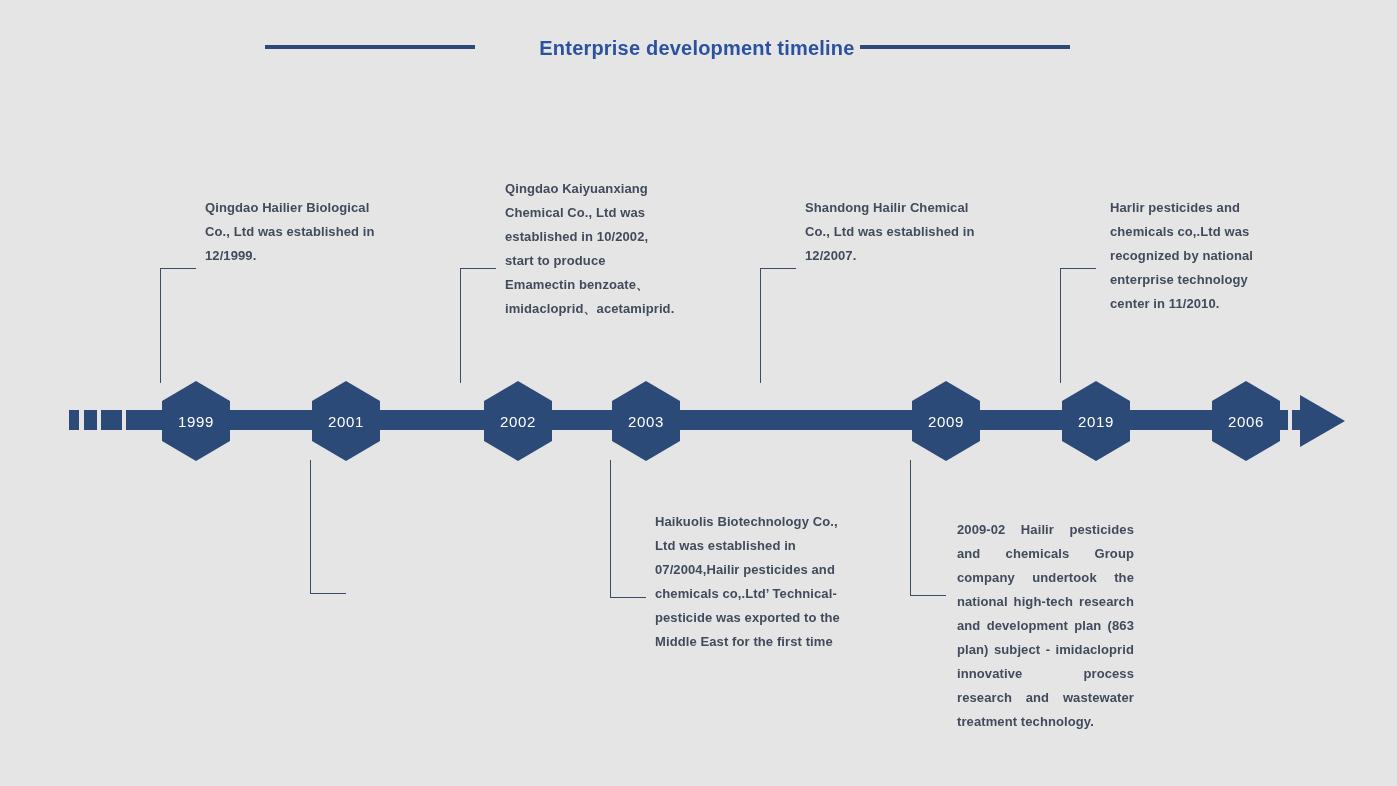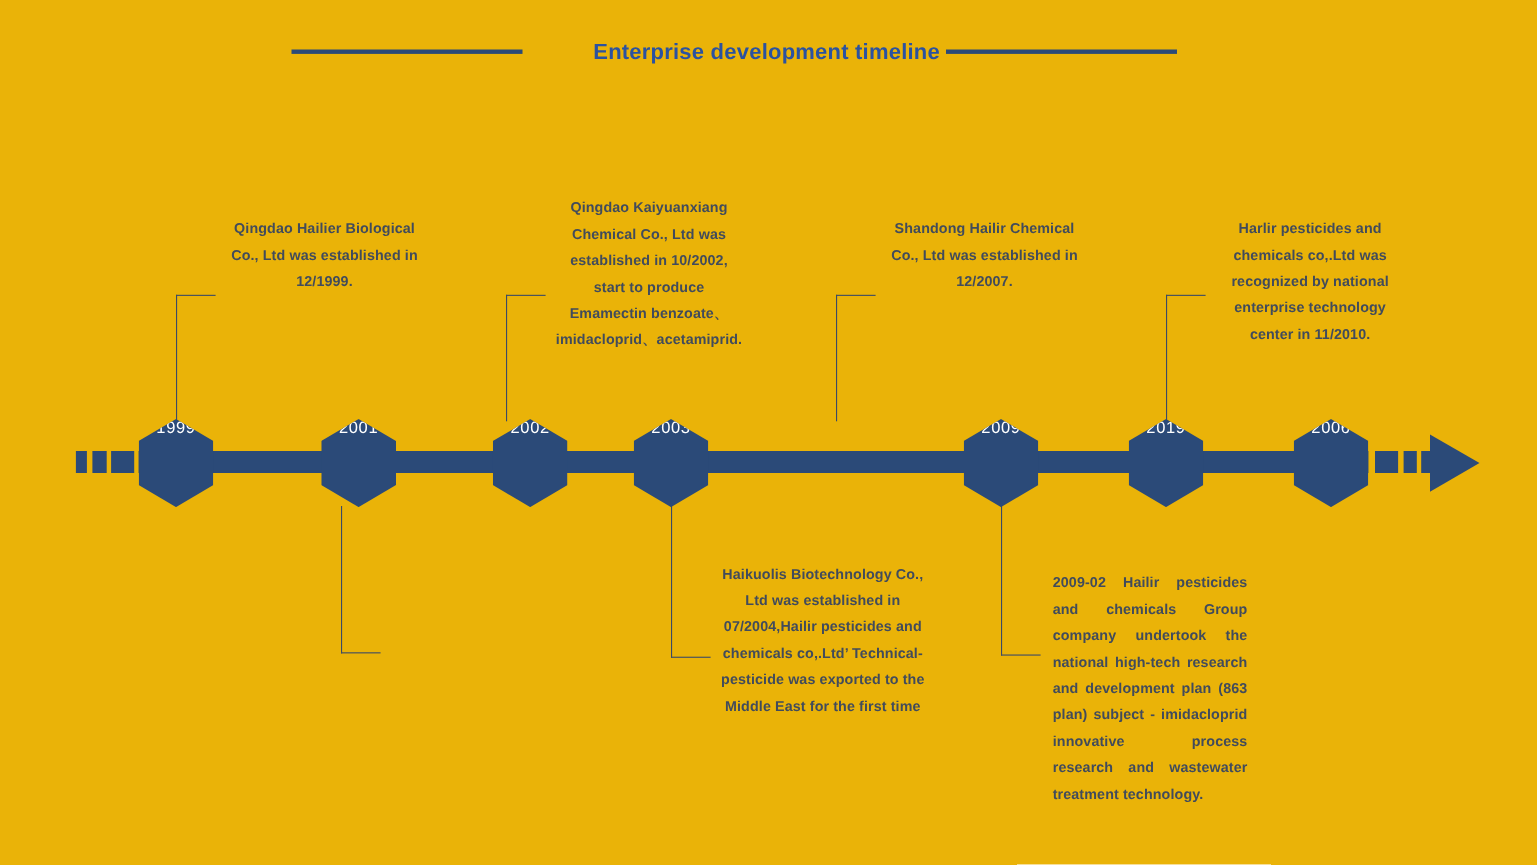--- a/index.html
+++ b/index.html
@@ -5,21 +5,21 @@
   html, body {
     margin: 0;
     padding: 0;
     background: #ffffff;
     font-family: "Liberation Sans", sans-serif;
   }
   #canvas {
     position: relative;
     width: 1397px;
     height: 786px;
-    background: #eab308;
+    background: #e5e5e5;
     overflow: hidden;
   }
   
   .page-title {
     position: absolute;
     top: 24px;
     left: 50%;
     transform: translateX(-50.5%);
     font-size: 20px;
     font-weight: 700;
@@ -61,21 +61,23 @@
   }
   
   .hex {
     position: absolute;
     top: 381px;
     width: 68px;
     height: 80px;
     background: var(--navy, #2b4a78);
     clip-path: polygon(50% 0%, 100% 25%, 100% 75%, 50% 100%, 0% 75%, 0% 25%);
     display: flex;
+    align-items: center;
     justify-content: center;
+    margin-left: 36px;
   }
   .hex .year {
     color: var(--year-text, #ffffff);
     font-size: 15px;
     letter-spacing: 0.6px;
     font-weight: 400;
   }
   
   .conn {
     position: absolute;
@@ -94,21 +96,20 @@
   }
   
   .event {
     position: absolute;
     margin: 0;
     font-size: 13px;
     font-weight: 700;
     line-height: 24px;
     letter-spacing: 0.1px;
     color: var(--body-text, #414b5c);
-    text-align: center;
   }
   .event.justify { text-align: justify; }
 </style>
 </head>
 <body>
 
 <div id="canvas">
 
   <div class="title-rule" style="left:265px"></div>
   <h1 class="page-title">Enterprise development timeline</h1>
@@ -127,21 +128,21 @@
   <div class="conn conn-bottom" style="left:310px;height:133px"></div>
   <div class="conn conn-top" style="left:460px"></div>
   <div class="conn conn-bottom" style="left:610px;height:137px"></div>
   <div class="conn conn-top" style="left:760px"></div>
   <div class="conn conn-bottom" style="left:910px;height:135px"></div>
   <div class="conn conn-top" style="left:1060px"></div>
 
   <div class="hex" style="left:126px">
       <span class="year">1999</span>
     </div>
-  <div class="hex" style="left:292px">
+  <div class="hex" style="left:276px">
       <span class="year">2001</span>
     </div>
   <div class="hex" style="left:448px">
       <span class="year">2002</span>
     </div>
   <div class="hex" style="left:576px">
       <span class="year">2003</span>
     </div>
   <div class="hex" style="left:876px">
       <span class="year">2009</span>

